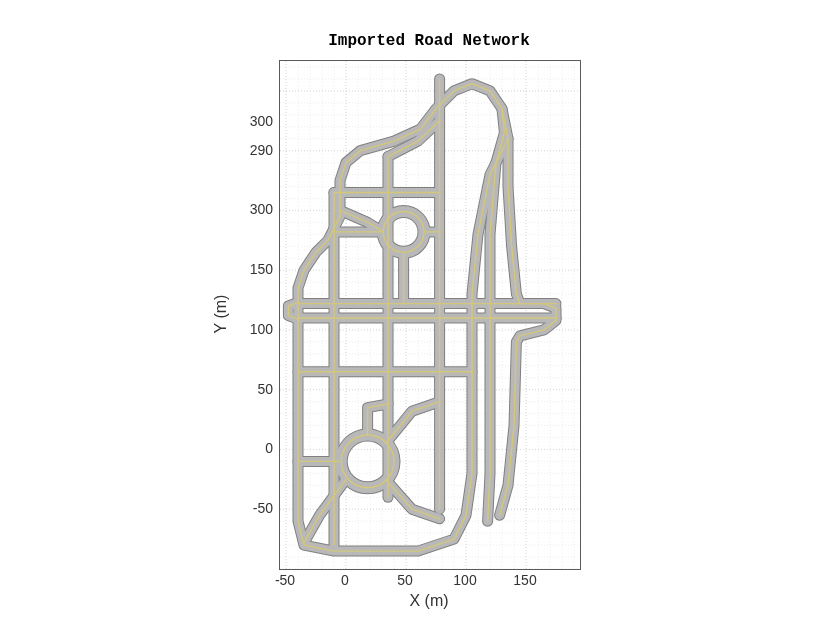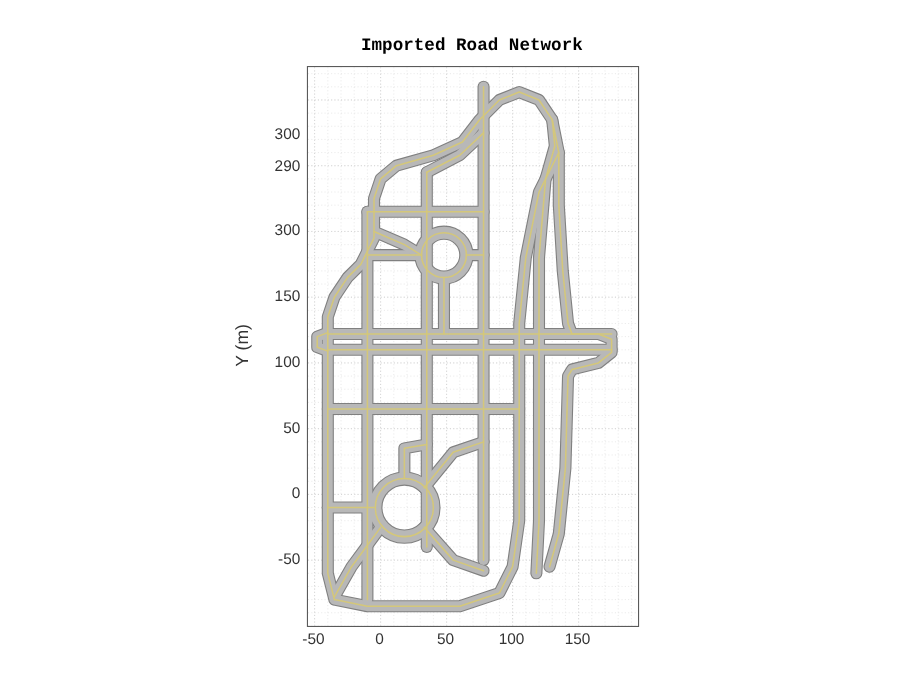--- a/index.html
+++ b/index.html
@@ -233,20 +233,21 @@
         <path d="M144.0 170.9 L159.6 170.9" fill="none" stroke="#d4c77a" stroke-width="1.4" stroke-linejoin="round" stroke-linecap="round"></path>
         <path d="M103.2 170.9 L54.0 170.9" fill="none" stroke="#d4c77a" stroke-width="1.4" stroke-linejoin="round" stroke-linecap="round"></path>
         <path d="M123.6 191.2 L123.6 242.6" fill="none" stroke="#d4c77a" stroke-width="1.4" stroke-linejoin="round" stroke-linecap="round"></path>
         <path d="M18.0 258.2 L8.4 254.6 L8.4 245.0 L18.0 241.4" fill="none" stroke="#d4c77a" stroke-width="1.4" stroke-linejoin="round" stroke-linecap="round"></path>
         <path d="M60.0 149.4 L87.6 161.4 L103.2 170.9" fill="none" stroke="#d4c77a" stroke-width="1.4" stroke-linejoin="round" stroke-linecap="round"></path>
         <circle cx="87.6" cy="400.4235294117647" r="26.4" fill="none" stroke="#d4c77a" stroke-width="1.4"></circle>
         <circle cx="123.6" cy="170.92705882352936" r="20.400000000000002" fill="none" stroke="#d4c77a" stroke-width="1.4"></circle>
       </svg>
   </div>
 
+  <div class="xlabel">X (m)</div>
   <div class="ylabel">Y (m)</div>
 
   <div id="xticks">
       <div class="tick-x" style="left: 285px;">-50</div>
       <div class="tick-x" style="left: 345px;">0</div>
       <div class="tick-x" style="left: 405px;">50</div>
       <div class="tick-x" style="left: 465px;">100</div>
       <div class="tick-x" style="left: 525px;">150</div>
     </div>
   <div id="yticks">

